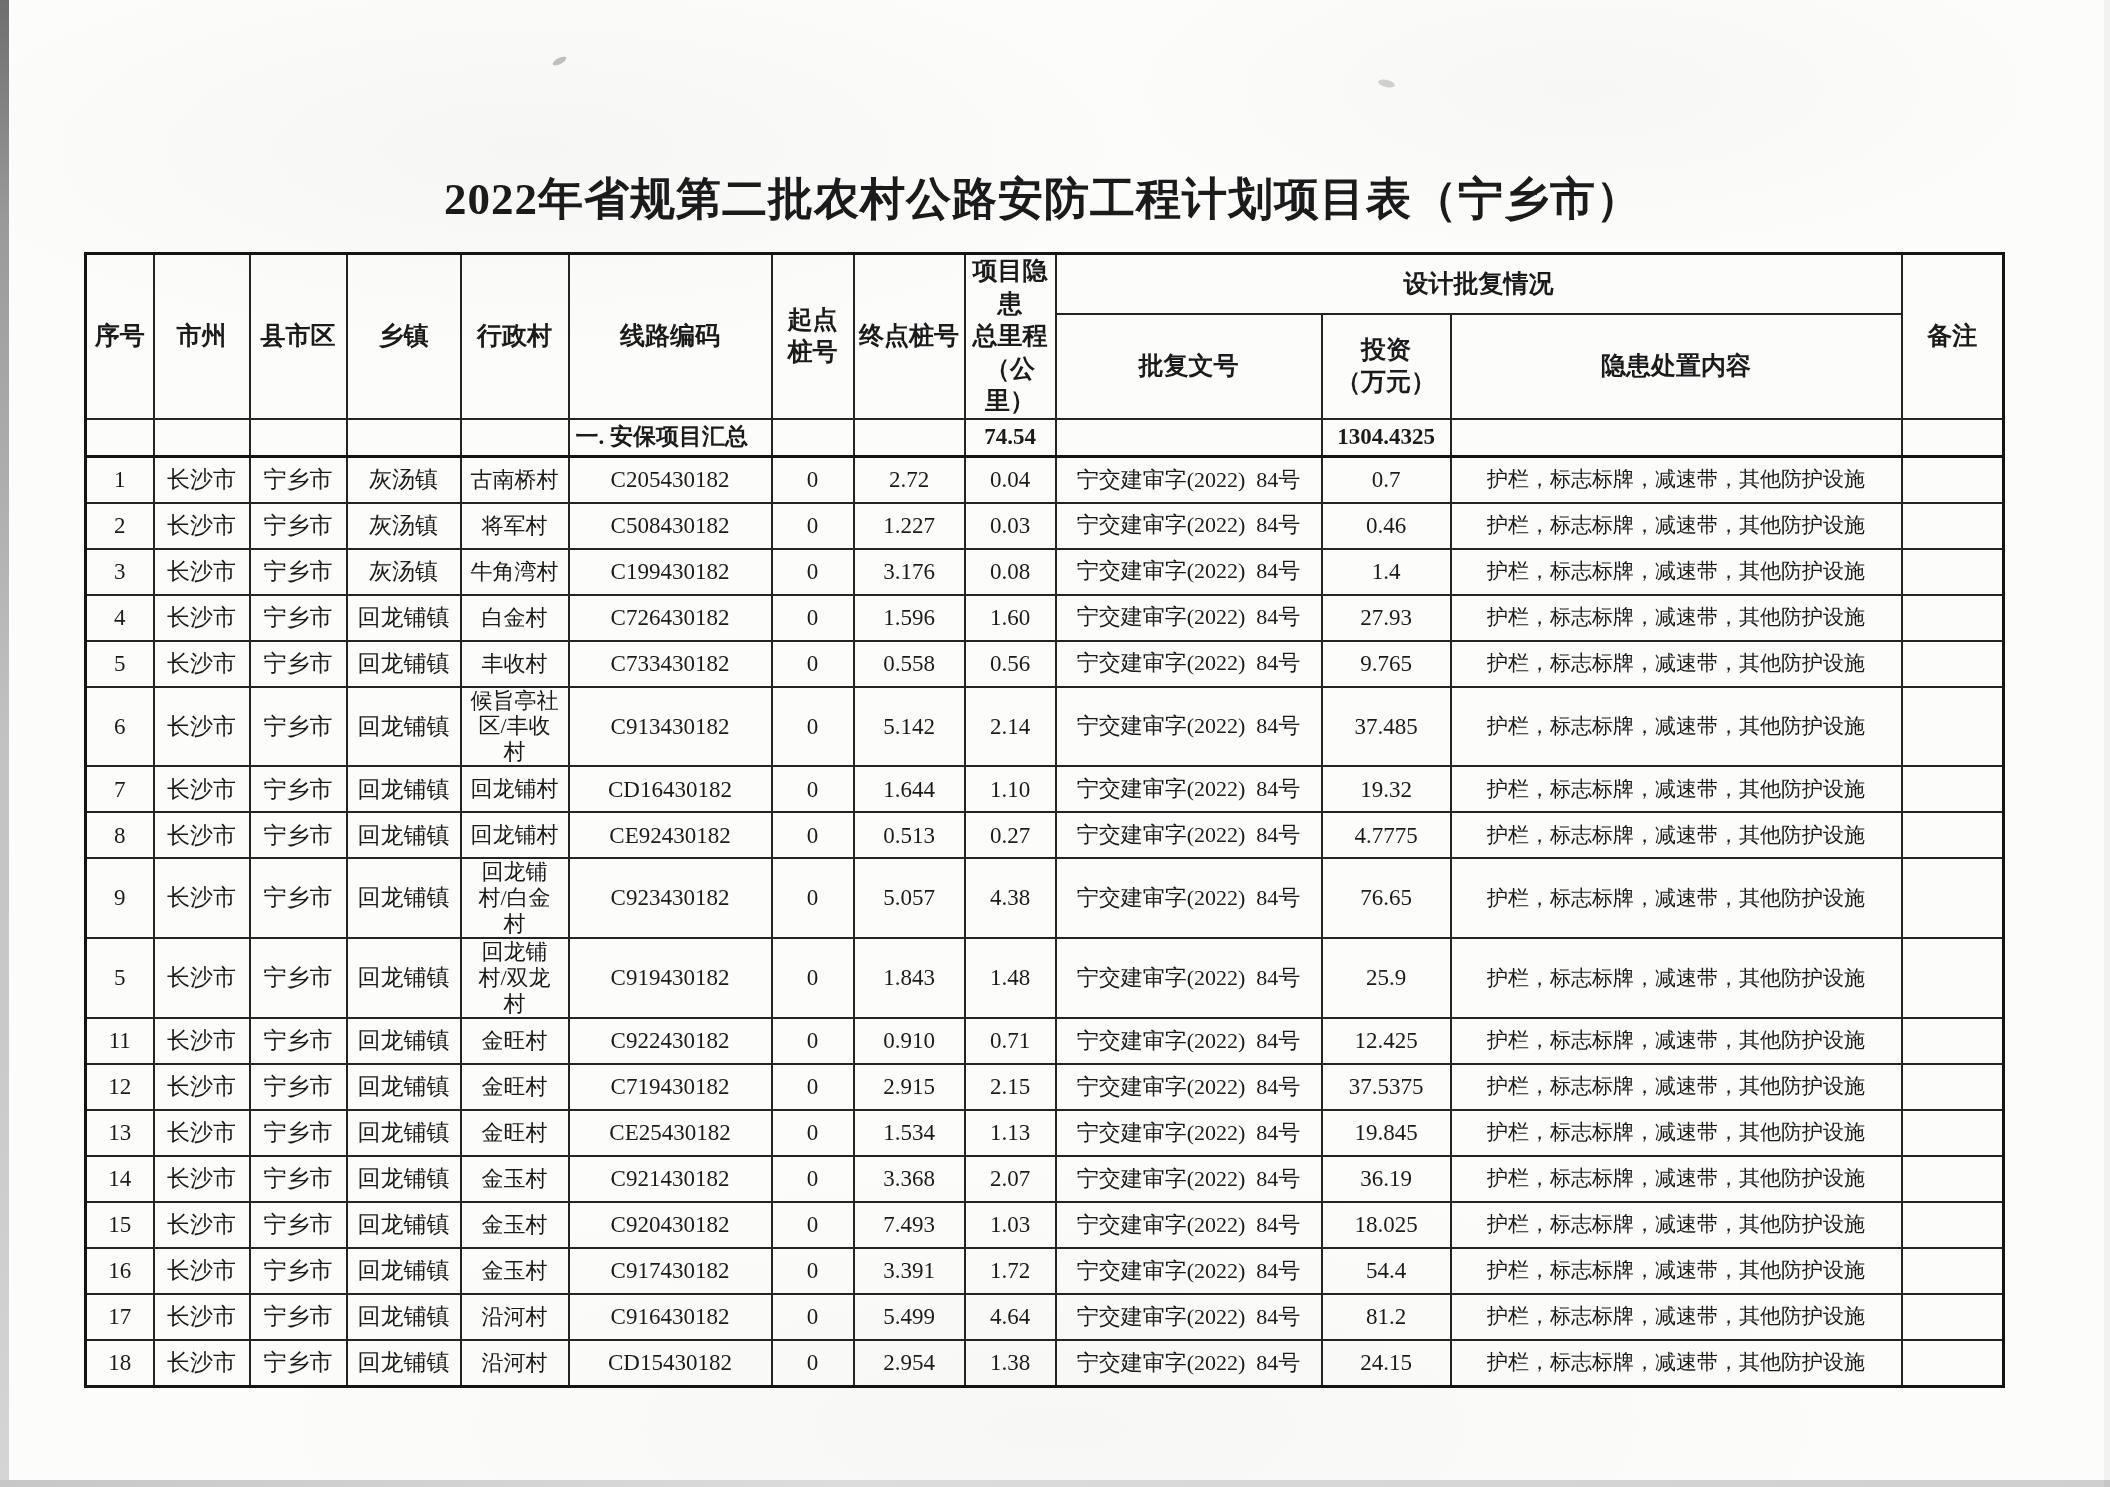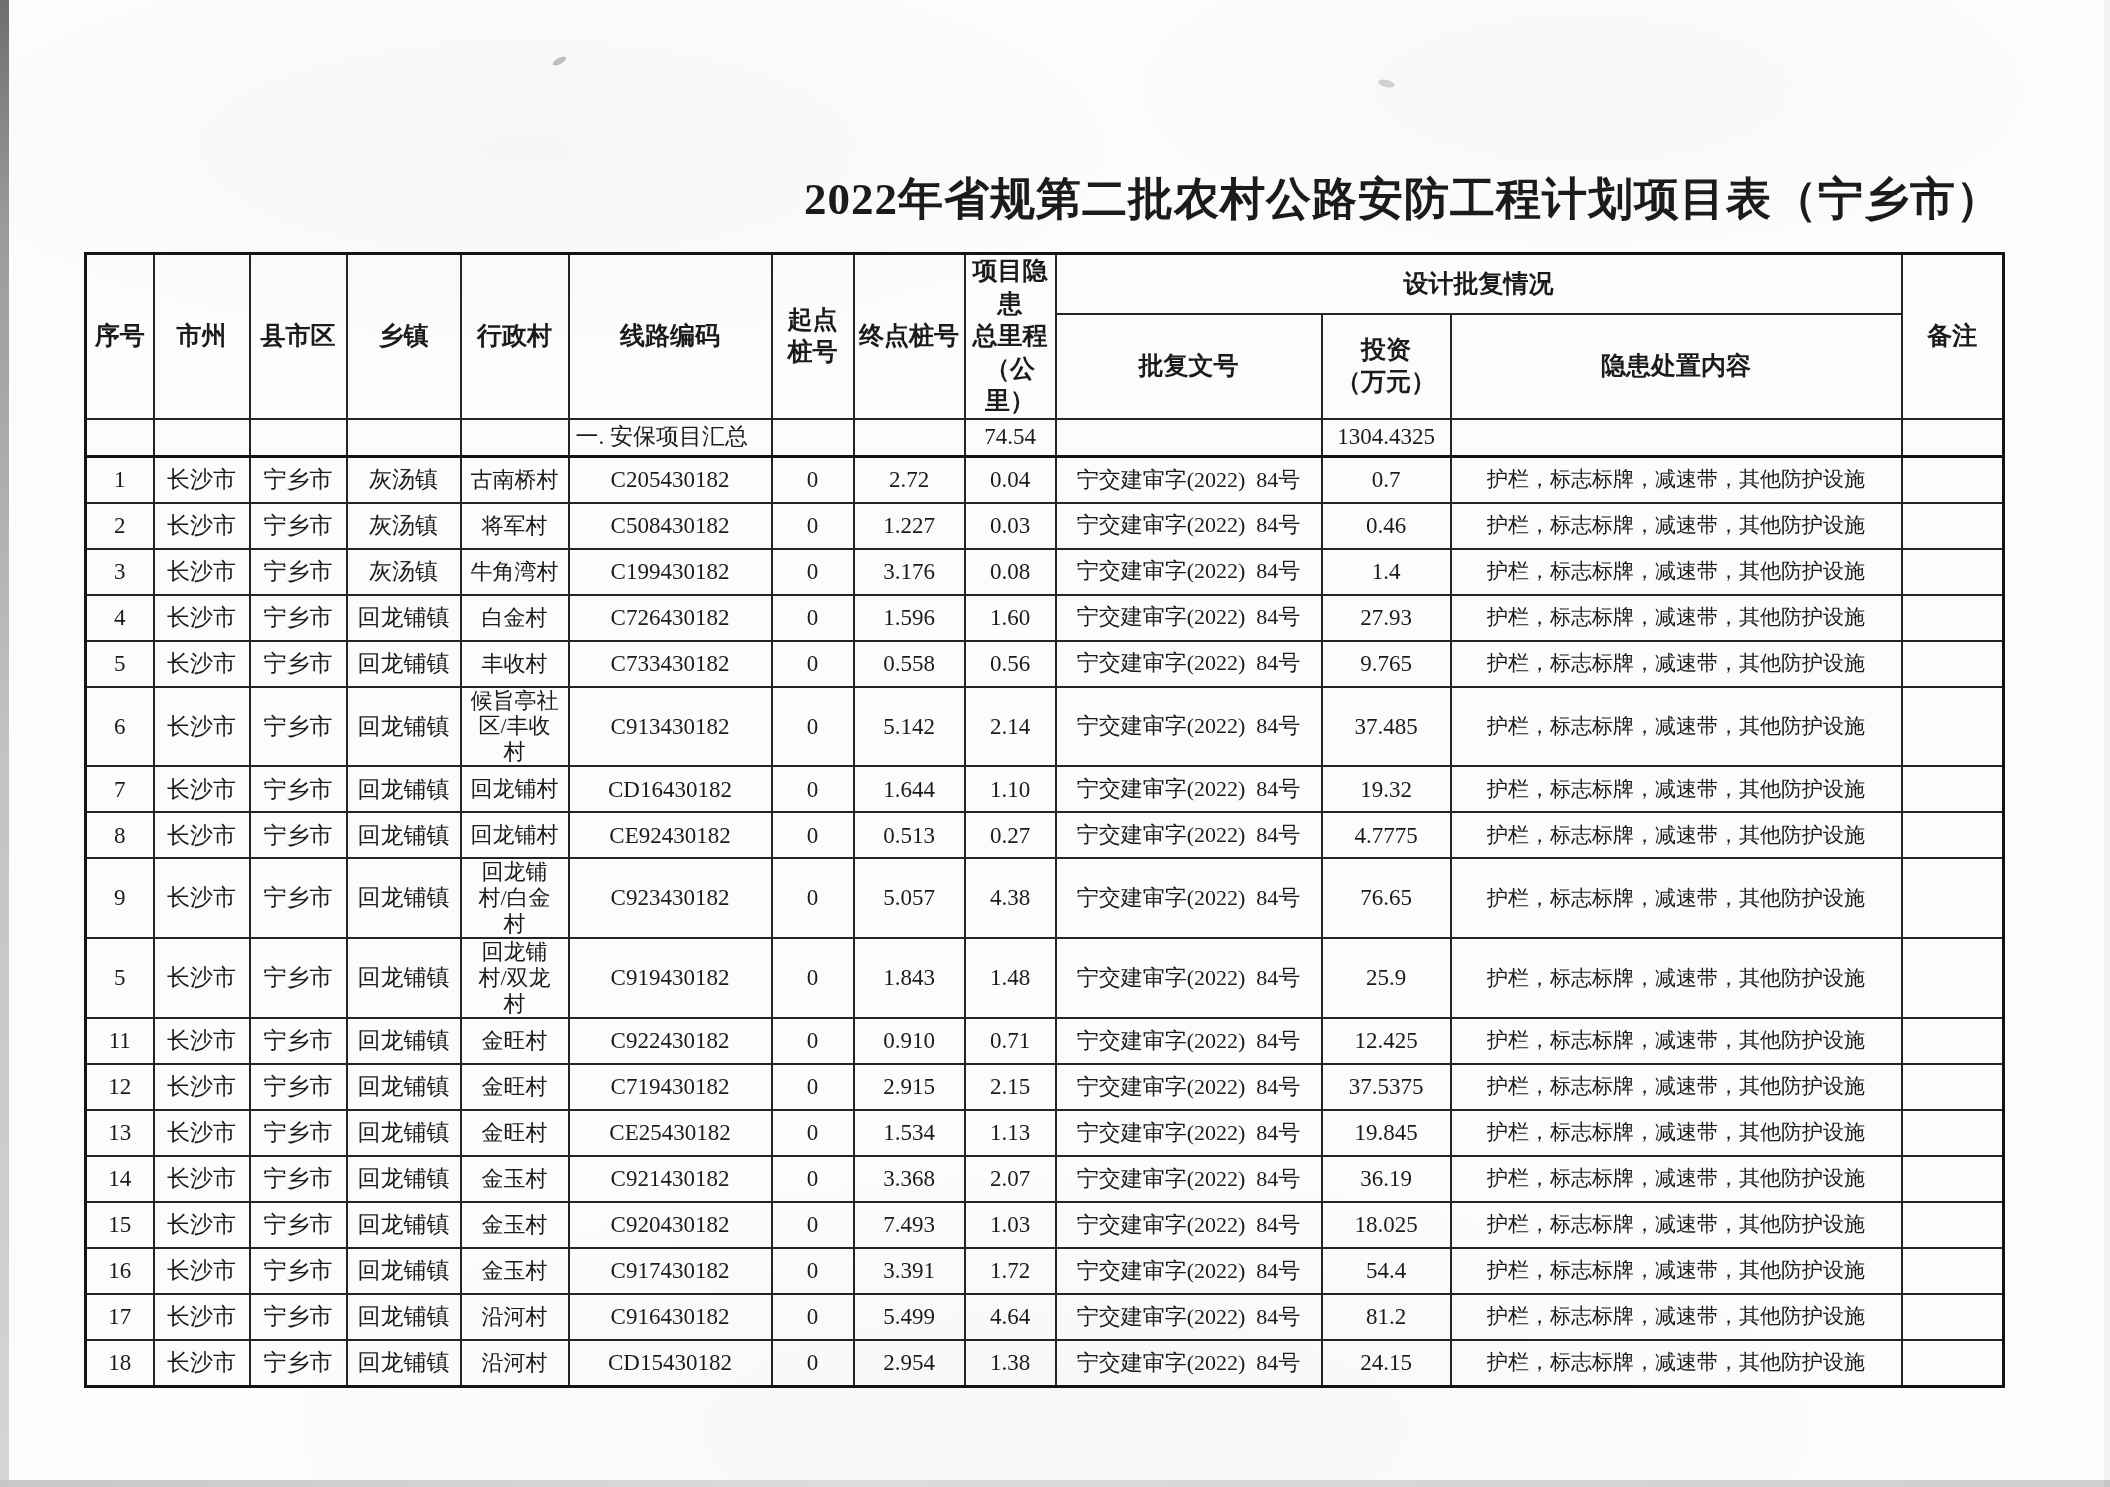--- a/index.html
+++ b/index.html
@@ -22,21 +22,21 @@
       radial-gradient(ellipse 900px 300px at 25% 10%, rgba(0,0,0,0.025), transparent 70%),
       radial-gradient(ellipse 700px 250px at 75% 6%, rgba(0,0,0,0.02), transparent 70%),
       radial-gradient(ellipse 1200px 400px at 50% 96%, rgba(0,0,0,0.02), transparent 70%);}
   .dot1{position:absolute;left:552px;top:58px;width:15px;height:6px;background:#a6a6a6;
     border-radius:50%;transform:rotate(-28deg);opacity:.7;}
   .dot2{position:absolute;left:1378px;top:80px;width:17px;height:7px;background:#b4b4b4;
     border-radius:50%;transform:rotate(14deg);opacity:.6;}
 
   .doc-title{
     position:absolute;left:84px;top:172px;width:1918px;
-    margin:0;text-align:right;
+    margin:0;text-align:center;
     font-size:45px;font-weight:bold;letter-spacing:1px;line-height:1.2;
     font-family:"Liberation Serif","DejaVu Serif",serif;
   }
 
   table.doc-table{
     position:absolute;left:84px;top:252px;width:1918px;
     border-collapse:collapse;table-layout:fixed;
     border:3px solid #141414;
   }
   .doc-table th,.doc-table td{
@@ -44,21 +44,21 @@
     text-align:center;vertical-align:middle;
     padding:0 4px;overflow:hidden;
   }
   .doc-table th{
     font-size:25px;font-weight:bold;
     white-space:pre-line;line-height:1.3;
   }
   .doc-table td{font-size:23px;line-height:1.2;}
   thead tr.hrow-a{height:45px;}
   thead tr.hrow-b{height:78px;}
-  tr.summary-row{height:38px;font-weight:normal;}
+  tr.summary-row{height:38px;font-weight:bold;}
   tr.summary-row td{border-bottom:3px solid #141414;}
   tr.data-row{height:46px;}
   tr.data-row.tall{height:60px;}
   td.col-village{padding:0 9px;font-size:22px;line-height:1.18;}
   td.col-doc{font-size:22px;white-space:pre-wrap;}
   td.col-content{font-size:21px;white-space:nowrap;}
   td.summary-label{text-align:left;padding-left:6px;}
 </style>
 </head>
 <body>

